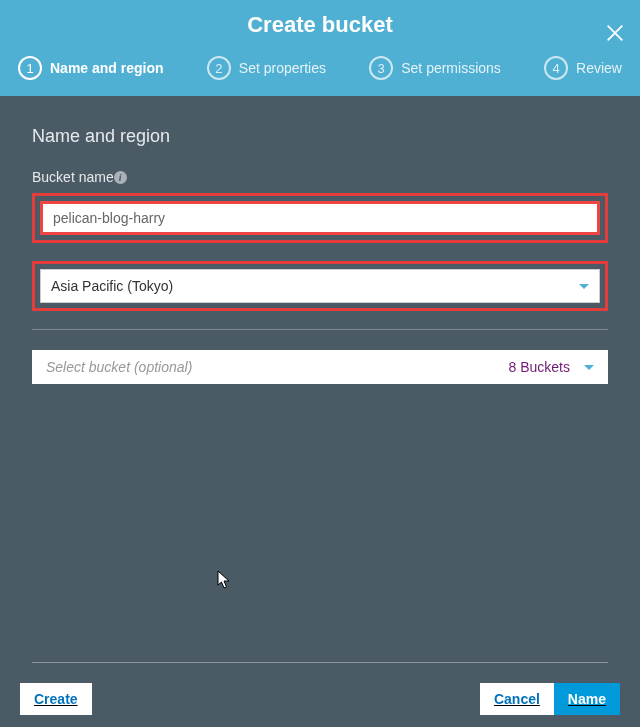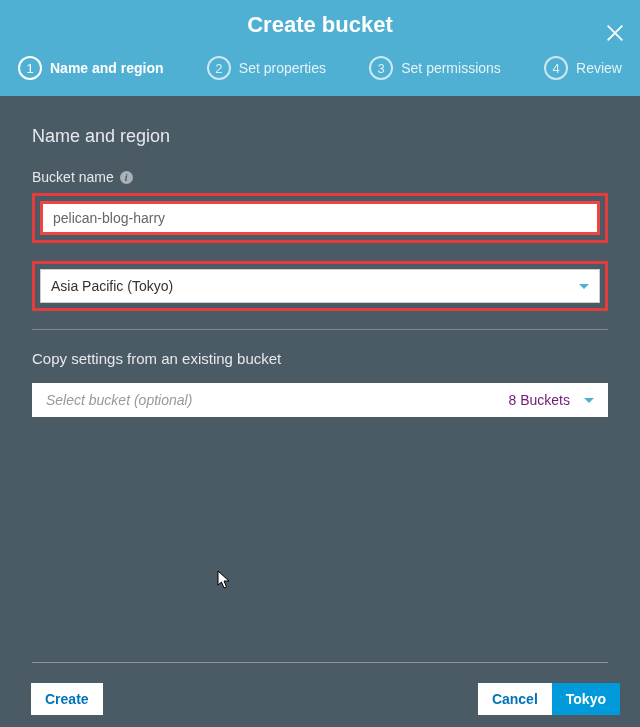--- a/index.html
+++ b/index.html
@@ -84,21 +84,21 @@
       font-weight: 400;
       margin-bottom: 22px;
       color: #e6e9eb;
     }
     .field-label {
       font-size: 14px;
       color: #e6e9eb;
       margin-bottom: 8px;
       display: flex;
       align-items: center;
-      gap: 6px;
+      gap: 0;
     }
     .info-icon {
       width: 13px;
       height: 13px;
       border-radius: 50%;
       background: #aab2b7;
       color: #4b5b66;
       display: inline-flex;
       align-items: center;
       justify-content: center;
@@ -188,27 +188,28 @@
       border-top: 1px solid #8b959c;
       margin: 0 32px;
       position: absolute;
       bottom: 64px;
       left: 0;
       right: 0;
     }
     .footer {
       position: absolute;
       bottom: 0;
-      left: 11px;
+      left: 0;
       right: 0;
       height: 56px;
       display: flex;
       justify-content: space-between;
       align-items: center;
       padding: 0 20px;
+      text-decoration: underline;
     }
     .footer-right {
       display: flex;
     }
     .btn {
       height: 32px;
       padding: 0 14px;
       font-size: 14px;
       cursor: pointer;
       border: none;
@@ -270,35 +271,34 @@
 
   <div class="highlight-box">
     <div class="select-box">
       <span class="select-value">Asia Pacific (Tokyo)</span>
       <span class="chevron-down"></span>
     </div>
   </div>
 
   <hr class="hr-line">
 
-  <div class="copy-label">Copy settings from an existing bucket</div>
   <div class="bucket-select">
     <span class="select-placeholder">Select bucket (optional)</span>
     <div class="bucket-right">
       <span class="bucket-count">8 Buckets</span>
       <span class="chevron-down"></span>
     </div>
   </div>
 </div>
 
 <svg class="cursor-icon" width="16" height="20" viewBox="0 0 16 20">
   <path d="M1 1 L1 15 L4.5 12 L7 18 L9.5 17 L7 11 L12 11 Z" fill="#fff" stroke="#000" stroke-width="1"></path>
 </svg>
 
 <hr class="footer-divider">
 
 <div class="footer">
   <button class="btn btn-outline">Create</button>
   <div class="footer-right">
     <button class="btn btn-outline">Cancel</button>
-    <button class="btn btn-primary">Tokyo</button>
+    <button class="btn btn-primary">Name</button>
   </div>
 </div>
 
 </body></html>

